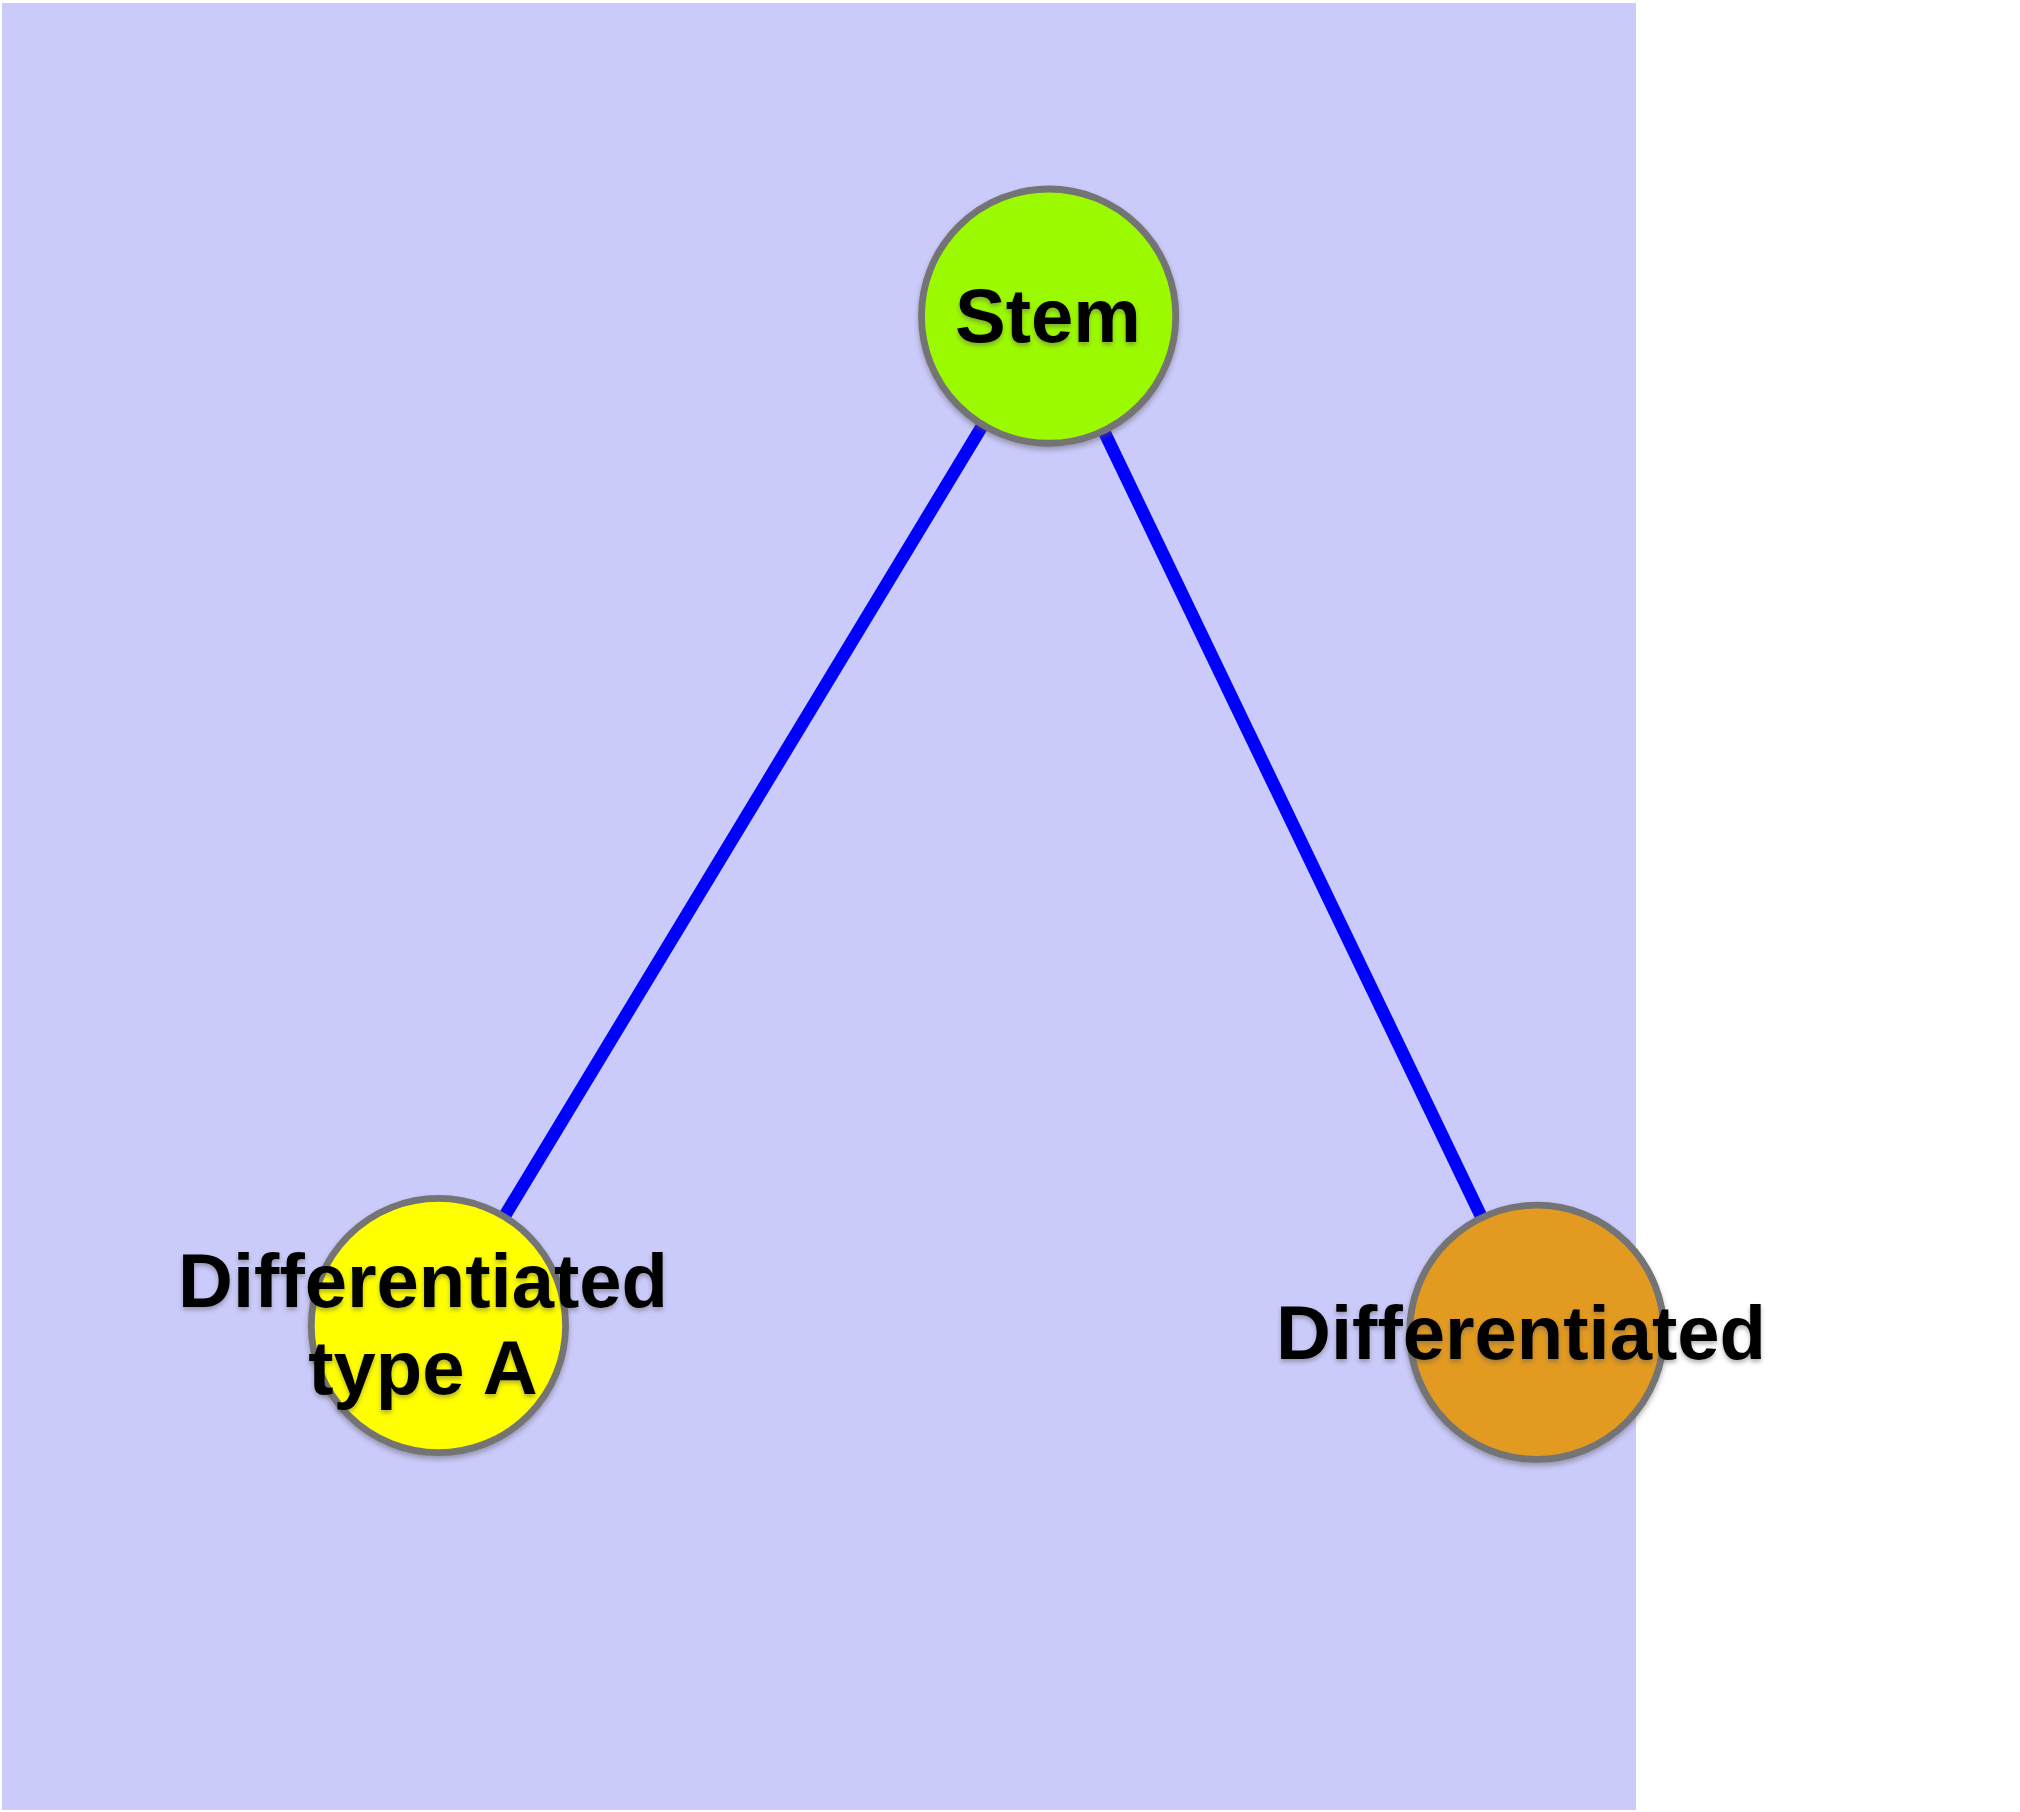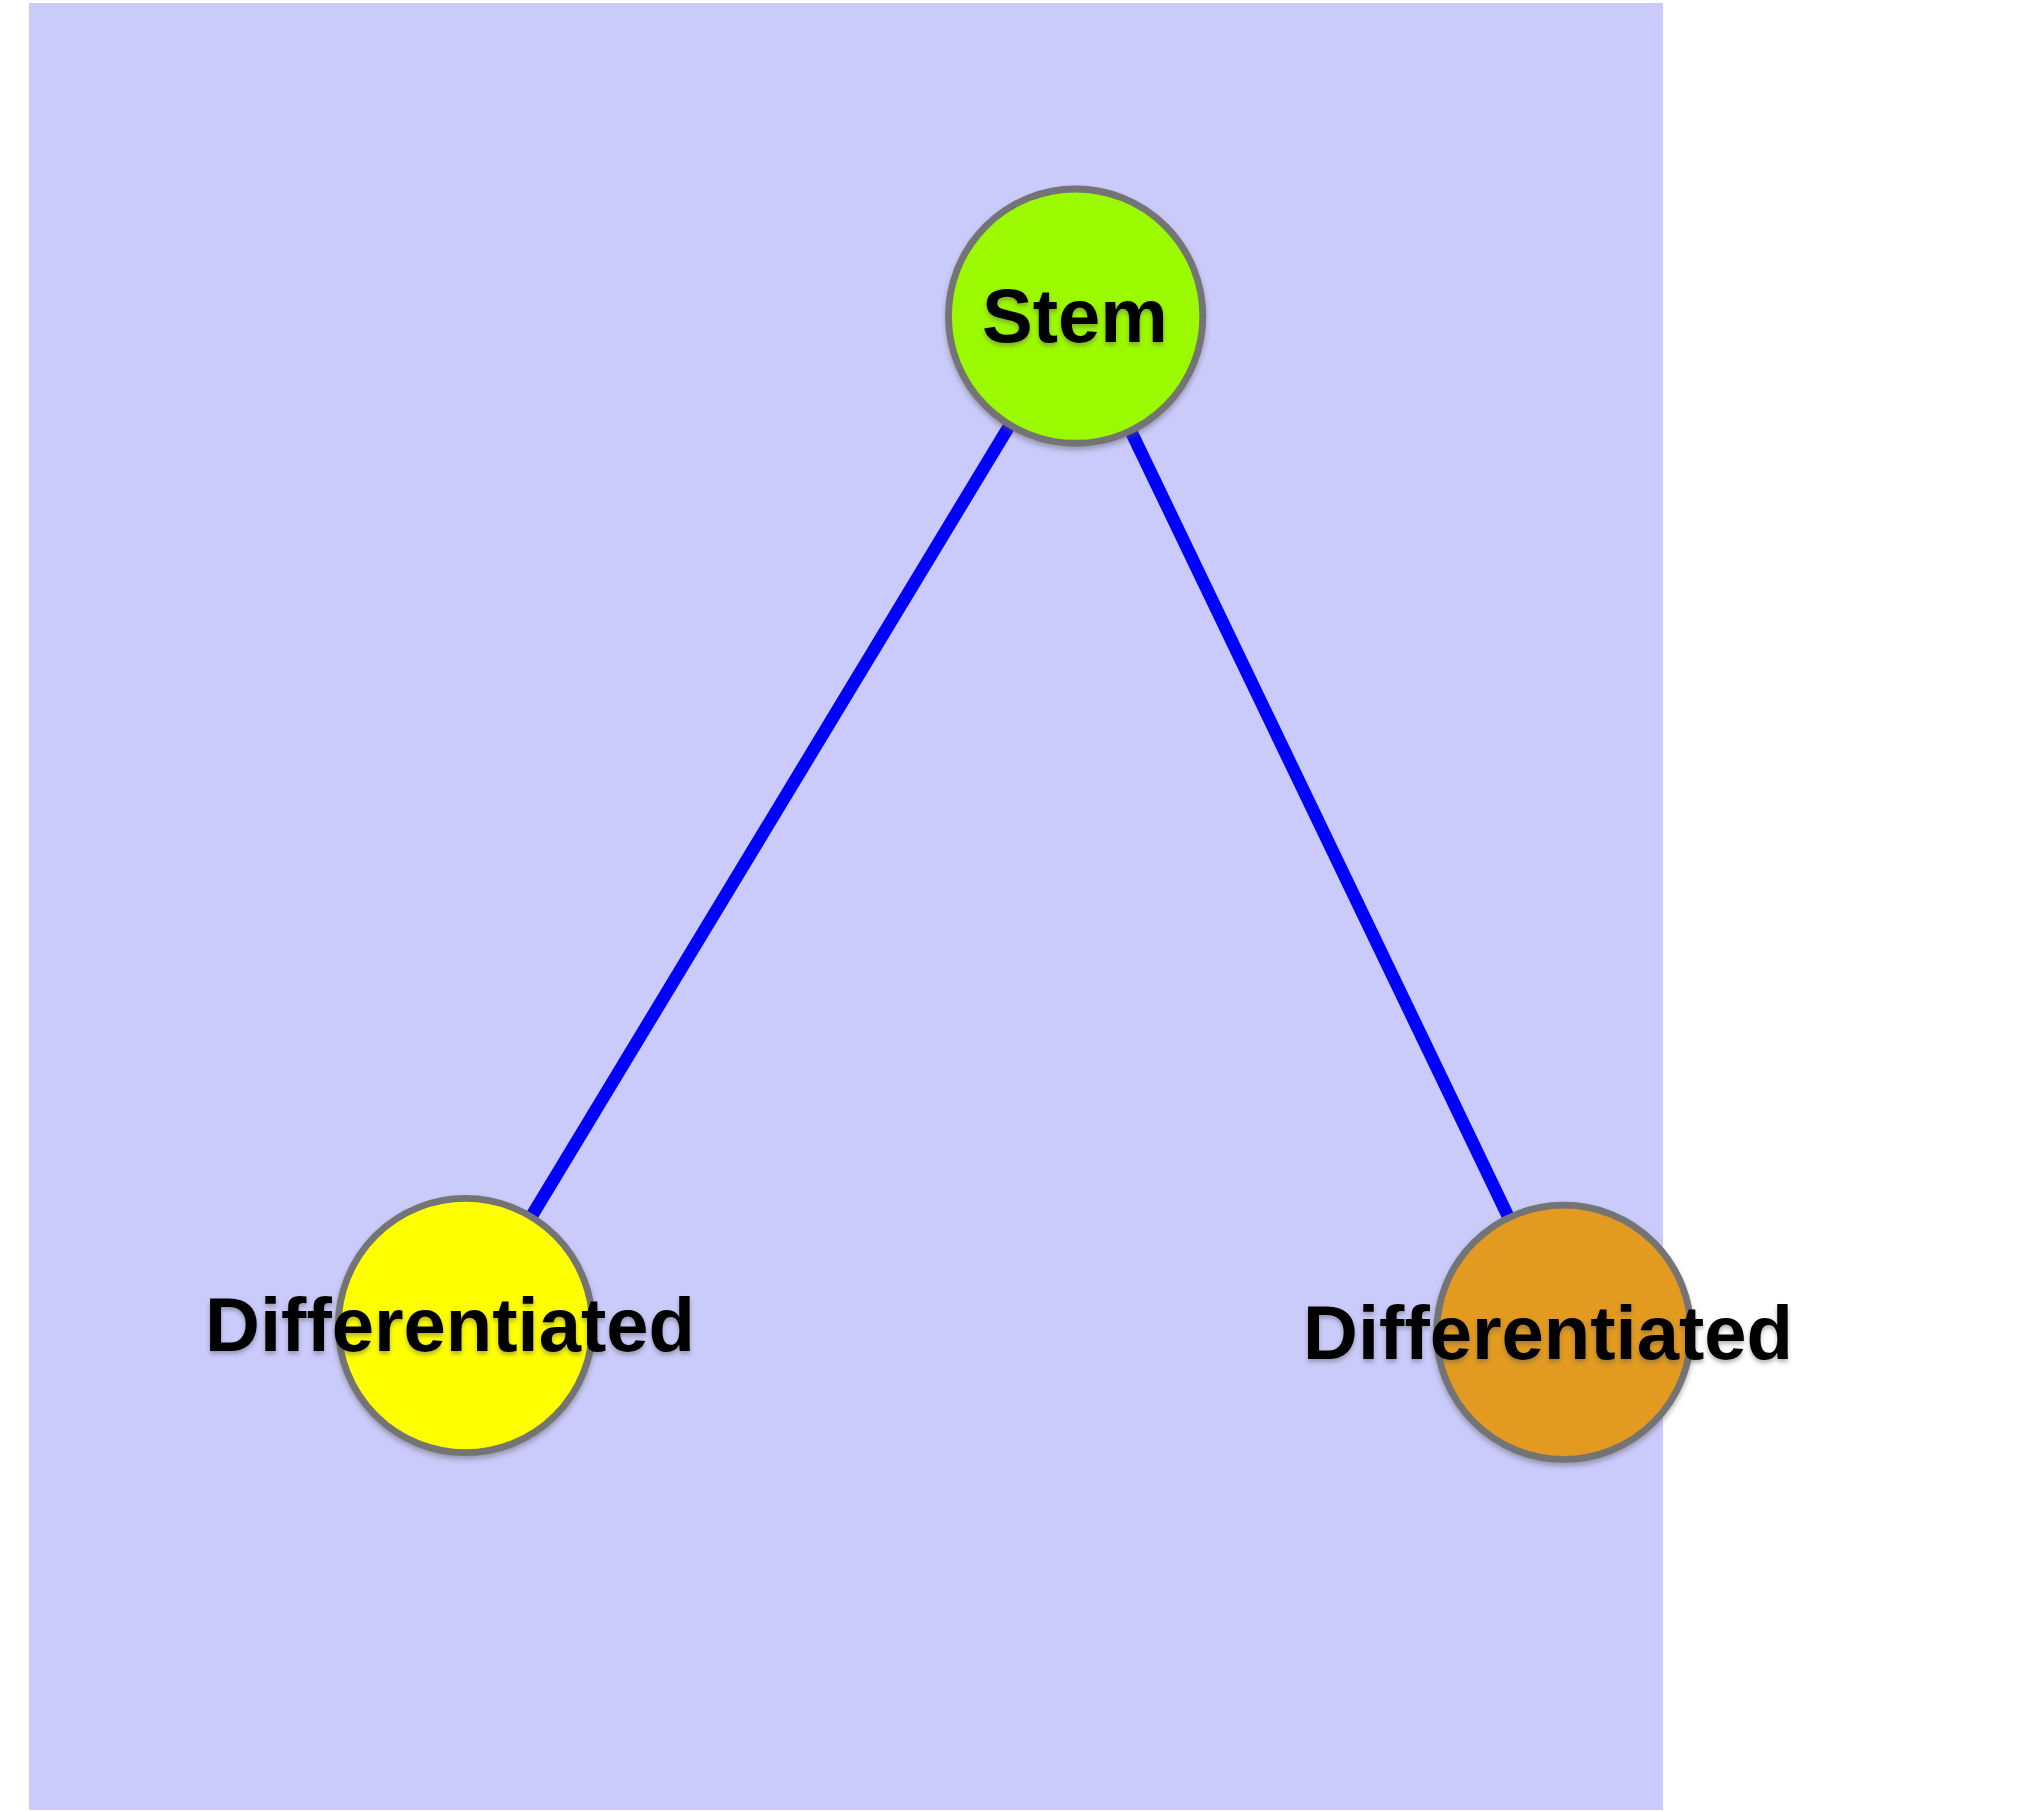--- a/index.html
+++ b/index.html
@@ -8,21 +8,20 @@
     width: 2021px;
     height: 1812px;
     background: #ffffff;
     font-family: "Liberation Sans", "DejaVu Sans", sans-serif;
     overflow: hidden;
   }
   .stage {
     position: relative;
     width: 1638px;
     height: 1812px;
-    margin-left: 27px;
   }
   .plot-bg {
     position: absolute;
     left: 1.7px;
     top: 2.5px;
     right: 1.7px;
     bottom: 2.5px;
   }
   svg.graph {
     position: absolute;
@@ -63,20 +62,21 @@
     <circle class="node-circle" cx="517" cy="1564" r="150" stroke-width="8" fill="#FFFF00" stroke="#747474"></circle>
     <circle class="node-circle" cx="1813" cy="1572" r="150" stroke-width="8" fill="#E29A20" stroke="#747474"></circle>
   </svg>
 
   <div class="node-label" style="left:1048px; top:315px;">
     <span class="line">Stem</span>
   </div>
 
   <div class="node-label" style="left:423px; top:1324px;">
     <span class="line">Differentiated</span>
+    <span class="line">type A</span>
   </div>
 
   <div class="node-label" style="left:1521px; top:1332px;">
     <span class="line">Differentiated</span>
   </div>
 
 </div>
 
 
 </body></html>

